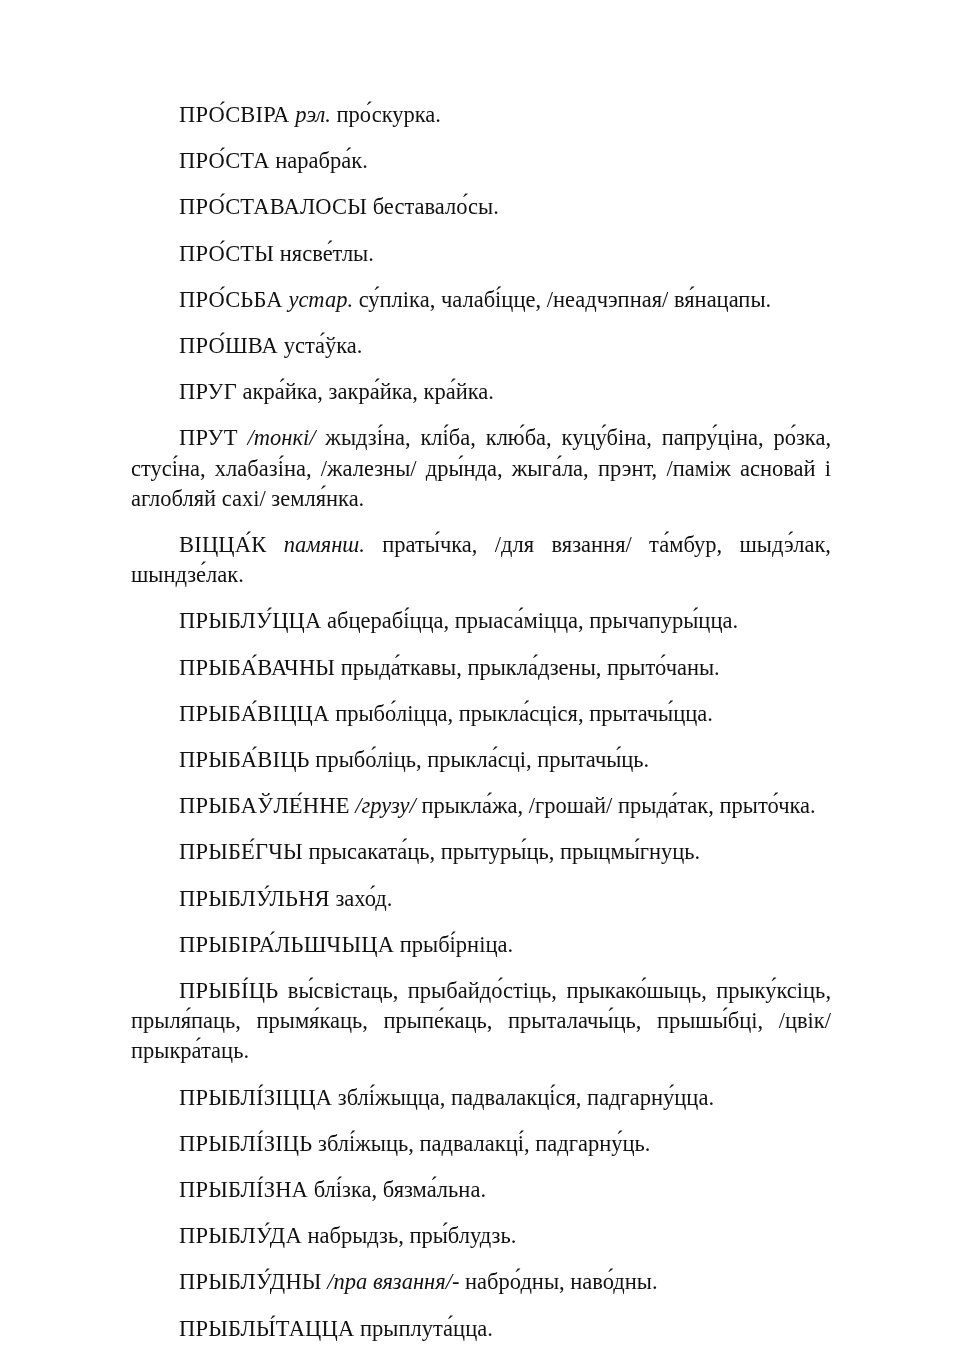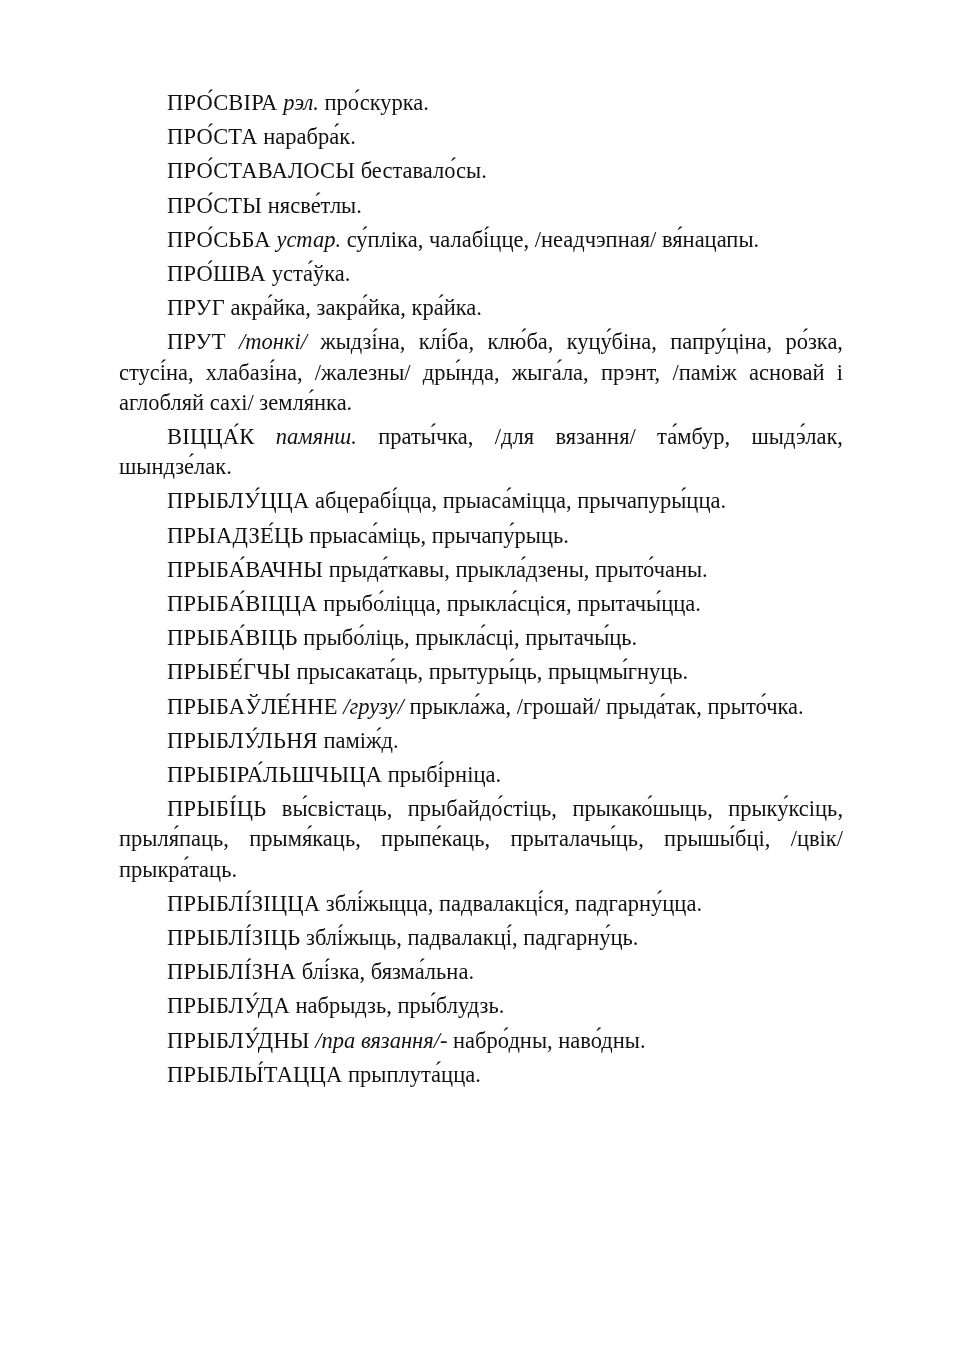--- a/index.html
+++ b/index.html
@@ -2,45 +2,44 @@
 <html><head>
   <meta charset="utf-8">
   <style>
     html, body { margin: 0; padding: 0; background: #ffffff; }
     body { width: 960px; height: 1356px; position: relative; overflow: hidden; }
     .page {
       position: absolute; left: 115px; top: 84px; width: 732px;
       font-family: "Liberation Serif", "DejaVu Serif", serif;
       font-size: 22.5px; line-height: 30.2px; color: #111111;
     }
-    .entry { text-align: justify; text-indent: 48px; margin: 4px; }
+    .entry { text-align: justify; text-indent: 48px; margin: 16px; }
     .hw { letter-spacing: 0.2px; }
     .lbl { font-style: italic; }
   </style>
 </head>
 <body>
 
 <div class="page">
   <p class="entry"><span class="hw">ПРО́СВІРА</span> <span class="lbl">рэл.</span> <span>про́скурка.</span></p>
   <p class="entry"><span class="hw">ПРО́СТА</span> <span class="lbl"></span> <span>нарабра́к.</span></p>
   <p class="entry"><span class="hw">ПРО́СТАВАЛОСЫ</span> <span class="lbl"></span> <span>беставало́сы.</span></p>
   <p class="entry"><span class="hw">ПРО́СТЫ</span> <span class="lbl"></span> <span>нясве́тлы.</span></p>
   <p class="entry"><span class="hw">ПРО́СЬБА</span> <span class="lbl">устар.</span> <span>су́пліка, чалабі́цце, /неадчэпная/ вя́нацапы.</span></p>
   <p class="entry"><span class="hw">ПРО́ШВА</span> <span class="lbl"></span> <span>уста́ўка.</span></p>
   <p class="entry"><span class="hw">ПРУГ</span> <span class="lbl"></span> <span>акра́йка, закра́йка, кра́йка.</span></p>
   <p class="entry"><span class="hw">ПРУТ</span> <span class="lbl">/тонкі/</span> <span>жыдзі́на, клі́ба, клю́ба, куцу́біна, папру́ціна, ро́зка, стусі́на, хлабазі́на, /жалезны/ дры́нда, жыга́ла, прэнт, /паміж асновай і аглобляй сахі/ земля́нка.</span></p>
   <p class="entry"><span class="hw">ВІЦЦА́К</span> <span class="lbl">памянш.</span> <span>праты́чка, /для вязання/ та́мбур, шыдэ́лак, шындзе́лак.</span></p>
   <p class="entry"><span class="hw">ПРЫБЛУ́ЦЦА</span> <span class="lbl"></span> <span>абцерабі́цца, прыаса́міцца, прычапуры́цца.</span></p>
-  <p class="entry"><span class="hw">ПРЫАДЗЕ́ЦЬ</span> <span class="lbl"></span> <span>прыаса́міць, прычапу́рыць.</span></p>
   <p class="entry"><span class="hw">ПРЫБА́ВАЧНЫ</span> <span class="lbl"></span> <span>прыда́ткавы, прыкла́дзены, прыто́чаны.</span></p>
   <p class="entry"><span class="hw">ПРЫБА́ВІЦЦА</span> <span class="lbl"></span> <span>прыбо́ліцца, прыкла́сціся, прытачы́цца.</span></p>
   <p class="entry"><span class="hw">ПРЫБА́ВІЦЬ</span> <span class="lbl"></span> <span>прыбо́ліць, прыкла́сці, прытачы́ць.</span></p>
+  <p class="entry"><span class="hw">ПРЫБАЎЛЕ́ННЕ</span> <span class="lbl">/грузу/</span> <span>прыкла́жа, /грошай/ прыда́так, прыто́чка.</span></p>
   <p class="entry"><span class="hw">ПРЫБЕ́ГЧЫ</span> <span class="lbl"></span> <span>прысаката́ць, прытуры́ць, прыцмы́гнуць.</span></p>
-  <p class="entry"><span class="hw">ПРЫБАЎЛЕ́ННЕ</span> <span class="lbl">/грузу/</span> <span>прыкла́жа, /грошай/ прыда́так, прыто́чка.</span></p>
-  <p class="entry"><span class="hw">ПРЫБЛУ́ЛЬНЯ</span> <span class="lbl"></span> <span>паміж́д.</span></p>
+  <p class="entry"><span class="hw">ПРЫБЛУ́ЛЬНЯ</span> <span class="lbl"></span> <span>захо́д.</span></p>
   <p class="entry"><span class="hw">ПРЫБІРА́ЛЬШЧЫЦА</span> <span class="lbl"></span> <span>прыбі́рніца.</span></p>
   <p class="entry"><span class="hw">ПРЫБІ́ЦЬ</span> <span class="lbl"></span> <span>вы́свістаць, прыбайдо́стіць, прыкако́шыць, прыку́ксіць, прыля́паць, прымя́каць, прыпе́каць, прыталачы́ць, прышы́бці, /цвік/ прыкра́таць.</span></p>
   <p class="entry"><span class="hw">ПРЫБЛІ́ЗІЦЦА</span> <span class="lbl"></span> <span>зблі́жыцца, падвалакці́ся, падгарну́цца.</span></p>
   <p class="entry"><span class="hw">ПРЫБЛІ́ЗІЦЬ</span> <span class="lbl"></span> <span>зблі́жыць, падвалакці́, падгарну́ць.</span></p>
   <p class="entry"><span class="hw">ПРЫБЛІ́ЗНА</span> <span class="lbl"></span> <span>блі́зка, бязма́льна.</span></p>
   <p class="entry"><span class="hw">ПРЫБЛУ́ДА</span> <span class="lbl"></span> <span>набрыдзь, пры́блудзь.</span></p>
   <p class="entry"><span class="hw">ПРЫБЛУ́ДНЫ</span> <span class="lbl">/пра вязання/-</span> <span>набро́дны, наво́дны.</span></p>
   <p class="entry"><span class="hw">ПРЫБЛЫ́ТАЦЦА</span> <span class="lbl"></span> <span>прыплута́цца.</span></p>
 </div>
 

